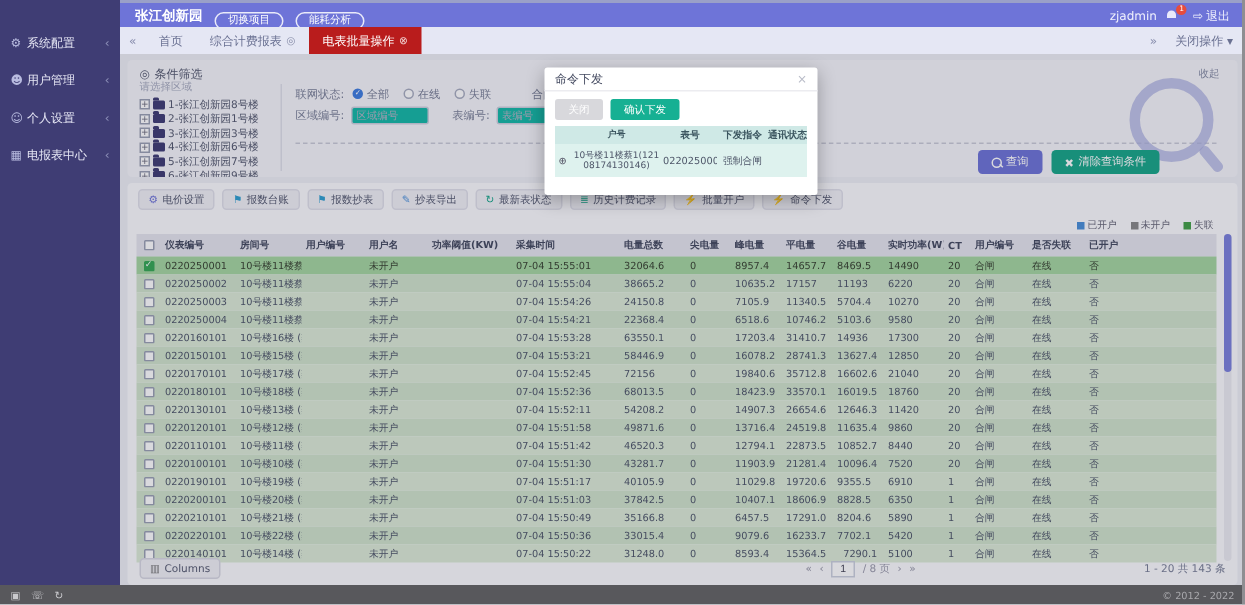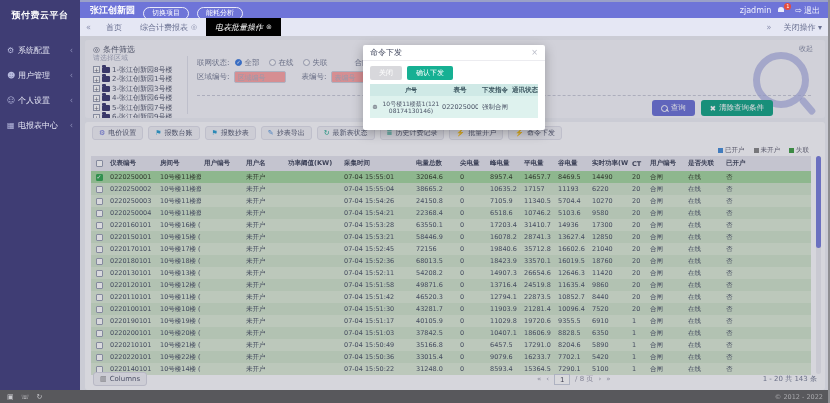--- a/index.html
+++ b/index.html
@@ -28,21 +28,21 @@
   .badge{position:absolute;top:-3px;right:-3px;background:#e74c3c;color:#fff;border-radius:50%;
          font-size:5px;width:7px;height:7px;line-height:7px;text-align:center;}
   .logout{display:flex;align-items:center;gap:2px;}
 
   
   .tabbar{position:absolute;left:80px;top:18px;width:750px;height:18px;background:#e5e7f4;
           display:flex;align-items:center;font-size:8px;color:#6a7192;z-index:10;}
   .tab-scroll{padding:0 6px;color:#8a8fae;font-size:8px;}
   #tabs{display:flex;height:18px;}
   .tab{display:flex;align-items:center;gap:3px;padding:0 9px;height:18px;cursor:pointer;white-space:nowrap;}
-  .tab.active{background:#000000;color:#fff;font-style:italic;}
+  .tab.active{background:#b91c1c;color:#fff;}
   .tab-x{font-size:7px;opacity:.8;}
   .tabbar-right{margin-left:auto;display:flex;align-items:center;gap:6px;margin-right:8px;color:#6a7192;}
 
   
   .filter-panel{position:absolute;left:85px;top:40px;width:740px;height:78px;background:#f6f6fa;
                 border-radius:3px;z-index:20;overflow:hidden;}
   .fp-head{position:absolute;left:8px;top:4px;font-size:8px;color:#555a70;display:flex;gap:3px;align-items:center;}
   .collapse-link{position:absolute;right:12px;top:4px;font-size:7px;color:#8a90a8;cursor:pointer;}
   .tree{position:absolute;left:8px;top:13px;width:92px;}
   .tree-label{font-size:7px;color:#a8acc0;margin-bottom:2px;}
@@ -57,21 +57,21 @@
   .f-glabel{margin-right:5px;}
   .f-glabel:not(:first-child){margin-left:18px;}
   .f-opt{display:flex;align-items:center;margin-right:9px;cursor:pointer;}
   .radio{width:7px;height:7px;box-sizing:border-box;border:1px solid #a8adc0;border-radius:50%;background:#fff;
          display:inline-block;margin-right:3px;position:relative;}
   .radio.checked{background:#3f7de0;border-color:#3f7de0;}
   .radio.checked::after{content:"✓";color:#fff;font-size:5px;position:absolute;left:1px;top:-1px;}
   #input-row{display:flex;align-items:center;font-size:7.5px;color:#7a8098;margin-top:2px;}
   .f-label{margin-right:4px;}
   .f-input{width:52px;height:12px;box-sizing:border-box;border:1px solid #ccd0de;border-radius:2px;
-           font-size:7px;padding:0 3px;margin-right:16px;background:#fca5a5;color:#445;}
+           font-size:7px;padding:0 3px;margin-right:16px;background:#14b8a6;color:#445;}
   .f-input::placeholder{color:#b0b4c4;}
   .dashed{position:absolute;left:112px;right:14px;top:55px;border-top:1px dashed #c9cbd8;}
   .fp-buttons{position:absolute;right:52px;top:60px;display:flex;gap:6px;z-index:2;}
   .btn-query{background:#6e74d8;color:#fff;font-size:7.5px;border:none;border-radius:3px;padding:3px 9px;display:flex;align-items:center;gap:3px;}
   .btn-clear{background:#18a689;color:#fff;font-size:7.5px;border:none;border-radius:3px;padding:3px 9px;display:flex;align-items:center;gap:3px;}
   .mini-mag{width:5px;height:5px;border:1px solid #fff;border-radius:50%;position:relative;display:inline-block;}
   .mini-mag::after{content:"";position:absolute;left:4px;top:4px;width:3px;height:1px;background:#fff;transform:rotate(45deg);}
   .mag-deco{position:absolute;right:16px;top:12px;width:42px;height:42px;border:7px solid rgba(170,174,224,.7);border-radius:50%;}
   .mag-stick{position:absolute;right:14px;top:56px;width:7px;height:20px;background:rgba(170,174,224,.7);border-radius:3px;transform:rotate(-40deg);}
 
@@ -131,21 +131,20 @@
   .f-icon{font-size:7px;color:#c9c9cd;}
   .copyright{margin-left:auto;color:#a9a9ad;font-size:6.5px;}
   .edge-right{position:absolute;right:0;top:0;width:2px;height:403px;background:#8e8e92;z-index:60;}
 </style>
 </head>
 <body>
 
 <div class="app">
 
   <div class="sidebar">
-    <div class="sidebar-title">预付费云平台</div>
     <div id="sidebar-menu">
         <div class="s-item">
           <span class="s-icon">⚙</span>
           <span class="s-label">系统配置</span>
           <span class="s-chev">‹</span>
         </div>
         <div class="s-item">
           <span class="s-icon">☻</span>
           <span class="s-label">用户管理</span>
           <span class="s-chev">‹</span>
@@ -724,21 +723,21 @@
             <span class="c" style="width: 50px;">0220140101</span>
             <span class="c" style="width: 44px;">10号楼14楼 (蔡</span>
             <span class="c" style="width: 42px;"></span>
             <span class="c" style="width: 42px;">未开户</span>
             <span class="c" style="width: 56px;"></span>
             <span class="c" style="width: 72px;">07-04 15:50:22</span>
             <span class="c" style="width: 44px;">31248.0</span>
             <span class="c" style="width: 30px;">0</span>
             <span class="c" style="width: 34px;">8593.4</span>
             <span class="c" style="width: 34px;">15364.5</span>
-            <span class="c" style="width: 34px;">7290.1</span>
+            <span class="c" style="width: 34px; text-align: center;">7290.1</span>
             <span class="c" style="width: 40px;">5100</span>
             <span class="c" style="width: 18px;">1</span>
             <span class="c" style="width: 38px;">合闸</span>
             <span class="c" style="width: 38px;">在线</span>
             <span class="c" style="width: 34px;">否</span>
             <span class="c fill"></span>
           </div>
         </div>
     </div>
     <div class="sb-track">

